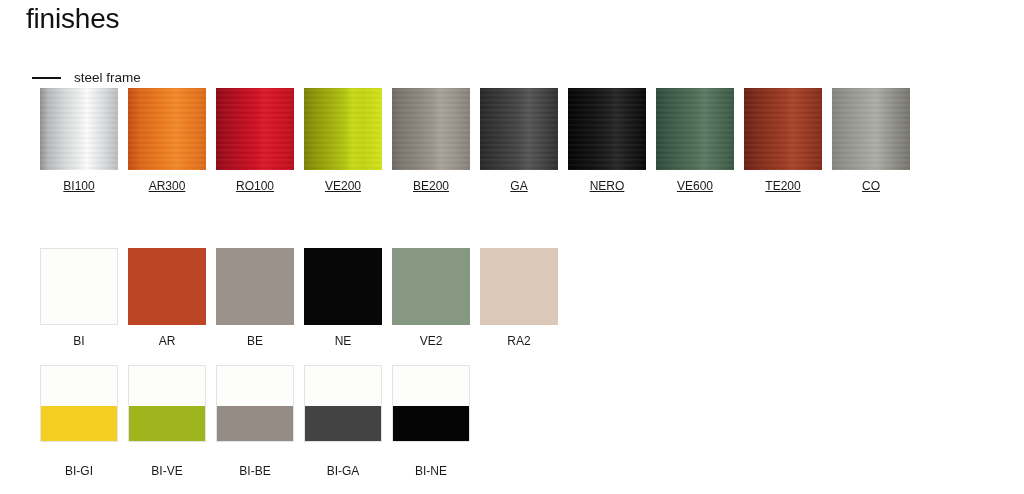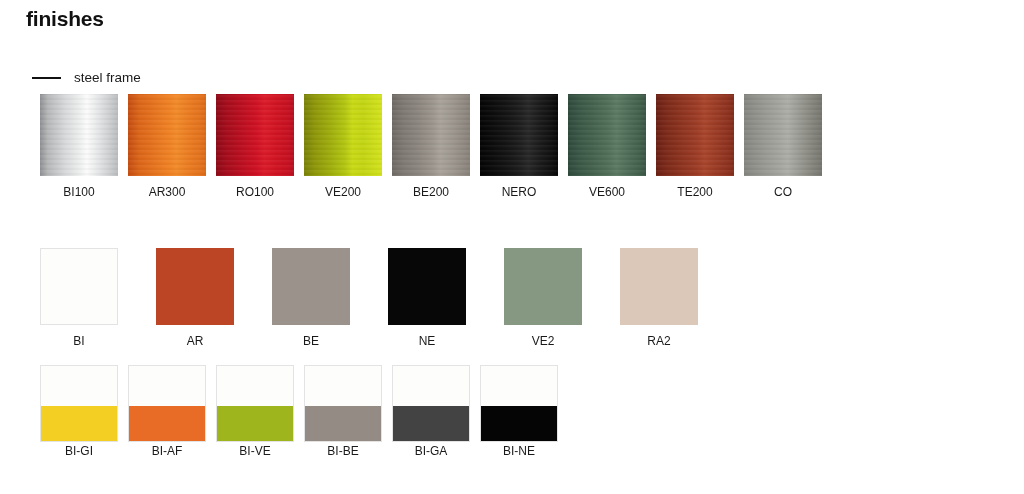--- a/index.html
+++ b/index.html
@@ -20,22 +20,22 @@
   .page {
     position: absolute;
     inset: 0;
   }
 
   
   .page-title {
     position: absolute;
     left: 26px;
     top: 6px;
-    font-size: 21px;
-    font-weight: bold;
+    font-size: 28px;
+    font-weight: normal;
     letter-spacing: -0.2px;
     color: #111111;
     line-height: 26px;
   }
 
   
   .section-header {
     position: absolute;
     left: 32px;
     display: flex;
@@ -80,32 +80,32 @@
   }
   .swatch-label {
     font-size: 12px;
     color: #1a1a1a;
     line-height: 14px;
     text-align: center;
     white-space: nowrap;
   }
 
   
-  .row-frame { top: 94px; }
+  .row-frame { top: 88px; text-decoration: underline; }
   .row-frame .swatch-box { height: 82px; }
   .row-frame .swatch-label { margin-top: 9px; }
 
   
-  .row-shell-a { top: 248px; gap: 28px; }
+  .row-shell-a { top: 248px; }
   .row-shell-a .swatch-box { height: 77px; }
   .row-shell-a .swatch-label { margin-top: 9px; }
 
   .row-shell-b { top: 365px; }
   .row-shell-b .swatch-box { height: 77px; }
-  .row-shell-b .swatch-label { margin-top: 2px; }
+  .row-shell-b .swatch-label { margin-top: 22px; }
 
   
   .split-top {
     position: absolute;
     left: 0; right: 0; top: 0;
     height: 53%;
     background: #ffffff;
   }
   .split-bottom {
     position: absolute;
@@ -167,20 +167,26 @@
         </div>
         <div class="swatch-label">VE200</div>
       </div>
       <div class="swatch-cell">
         <div class="swatch-box" style="background-image: linear-gradient(90deg, rgb(111, 106, 100) 0%, rgb(126, 121, 114) 14%, rgb(140, 134, 127) 34%, rgb(155, 149, 141) 52%, rgb(168, 162, 154) 62%, rgb(156, 150, 142) 78%, rgb(143, 137, 130) 92%, rgb(135, 129, 120) 100%);">
           <div class="tube-texture"></div>
         </div>
         <div class="swatch-label">BE200</div>
       </div>
       <div class="swatch-cell">
+        <div class="swatch-box" style="background-image: linear-gradient(90deg, rgb(40, 40, 40) 0%, rgb(48, 48, 48) 12%, rgb(59, 59, 59) 30%, rgb(72, 72, 72) 50%, rgb(86, 86, 86) 62%, rgb(71, 71, 71) 78%, rgb(57, 57, 57) 92%, rgb(48, 48, 48) 100%);">
+          <div class="tube-texture"></div>
+        </div>
+        <div class="swatch-label">GA</div>
+      </div>
+      <div class="swatch-cell">
         <div class="swatch-box" style="background-image: linear-gradient(90deg, rgb(5, 5, 5) 0%, rgb(11, 11, 11) 14%, rgb(20, 20, 20) 34%, rgb(31, 31, 31) 52%, rgb(40, 40, 40) 62%, rgb(26, 26, 26) 78%, rgb(16, 16, 16) 92%, rgb(8, 8, 8) 100%);">
           <div class="tube-texture"></div>
         </div>
         <div class="swatch-label">NERO</div>
       </div>
       <div class="swatch-cell">
         <div class="swatch-box" style="background-image: linear-gradient(90deg, rgb(47, 74, 59) 0%, rgb(58, 87, 70) 14%, rgb(70, 100, 79) 34%, rgb(82, 112, 90) 52%, rgb(92, 122, 100) 62%, rgb(78, 108, 87) 78%, rgb(66, 96, 76) 92%, rgb(58, 86, 69) 100%);">
           <div class="tube-texture"></div>
         </div>
         <div class="swatch-label">VE600</div>
@@ -231,27 +237,20 @@
       <div class="swatch-cell">
         <div class="swatch-box bordered">
           <div class="split-top" style="background: rgb(253, 253, 252);"></div>
           <div class="split-bottom" style="background: rgb(242, 207, 34);"></div>
         </div>
         <div class="swatch-label">BI-GI</div>
       </div>
       <div class="swatch-cell">
         <div class="swatch-box bordered">
           <div class="split-top" style="background: rgb(253, 253, 252);"></div>
-          <div class="split-bottom" style="background: rgb(233, 108, 38);"></div>
-        </div>
-        <div class="swatch-label">BI-AF</div>
-      </div>
-      <div class="swatch-cell">
-        <div class="swatch-box bordered">
-          <div class="split-top" style="background: rgb(253, 253, 252);"></div>
           <div class="split-bottom" style="background: rgb(159, 181, 29);"></div>
         </div>
         <div class="swatch-label">BI-VE</div>
       </div>
       <div class="swatch-cell">
         <div class="swatch-box bordered">
           <div class="split-top" style="background: rgb(253, 253, 252);"></div>
           <div class="split-bottom" style="background: rgb(147, 139, 132);"></div>
         </div>
         <div class="swatch-label">BI-BE</div>

